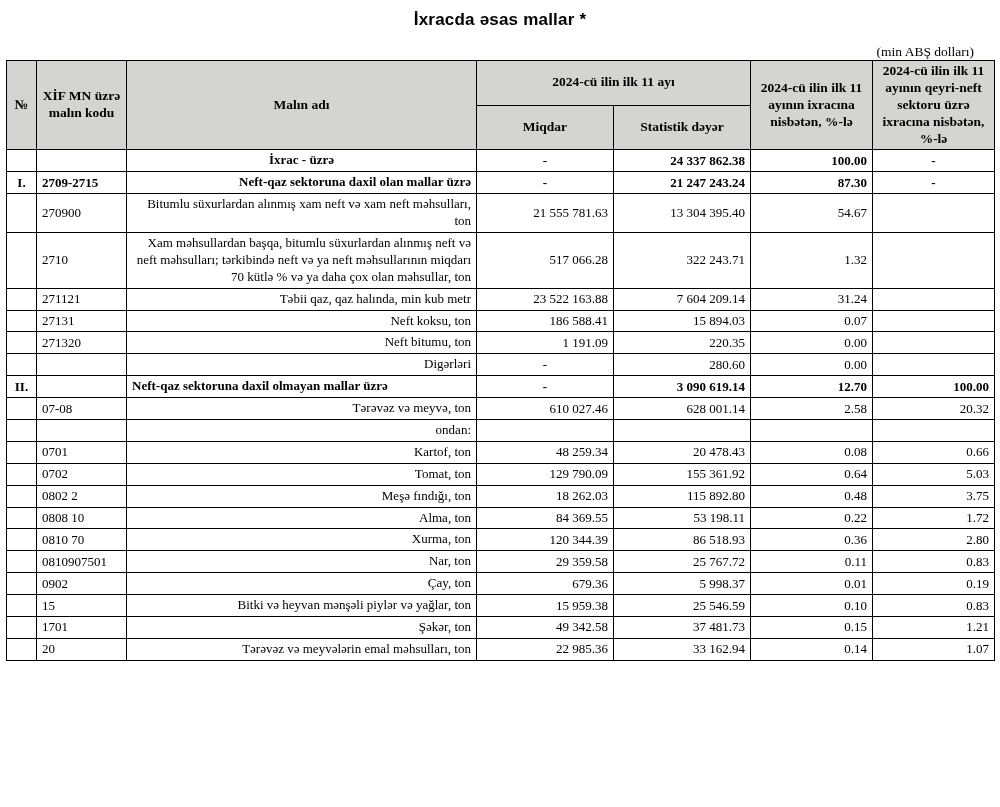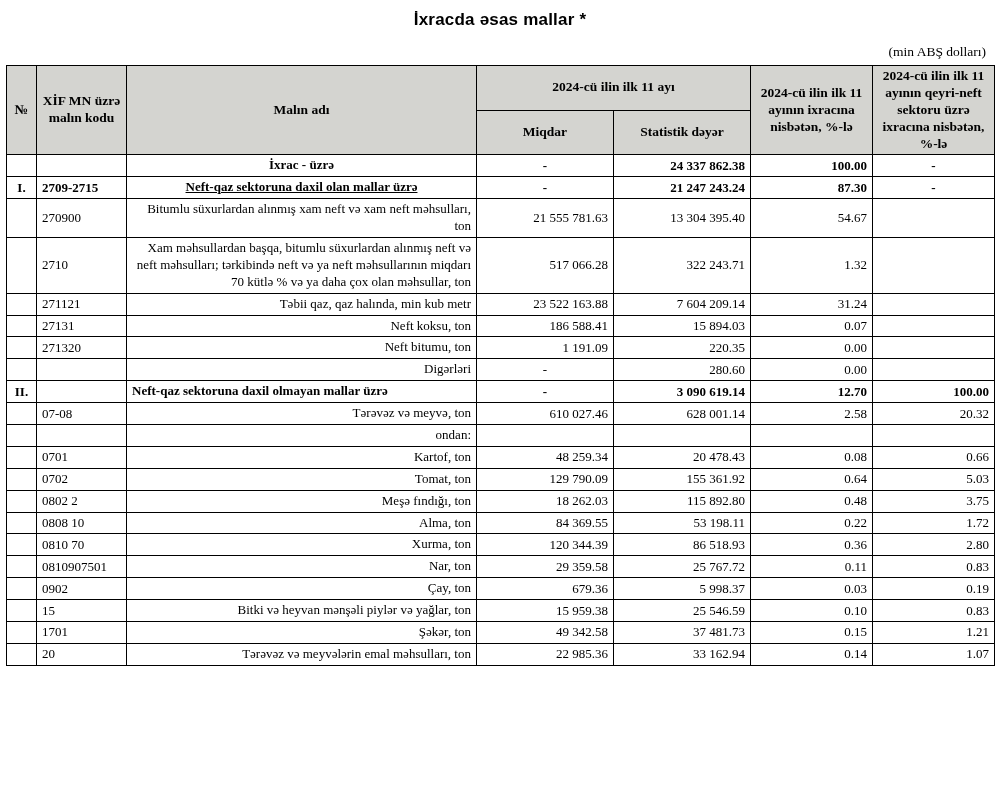--- a/index.html
+++ b/index.html
@@ -23,23 +23,22 @@
     font-weight: bold;
     font-size: 17px;
     font-family: Liberation Sans, sans-serif;
     margin: 10px 0 0 0;
     padding: 0;
     letter-spacing: 0.2px;
   }
   .unit-note {
     text-align: right;
     font-size: 13.5px;
-    padding-right: 14px;
+    padding-right: 26px;
     margin-top: 14px;
-    margin-bottom: 5px;
   }
   table.main {
     border-collapse: collapse;
     width: 988px;
     margin-left: 6px;
     table-layout: fixed;
     font-size: 13px;
   }
   table.main th, table.main td {
     border: 1px solid #000000;
@@ -111,21 +110,21 @@
           <td class="code"></td>
           <td class="name" style="text-align: center;">İxrac - üzrə</td>
           <td class="center">-</td>
           <td class="numval">24 337 862.38</td>
           <td class="numval">100.00</td>
           <td class="center">-</td>
         </tr>
         <tr class="bold">
           <td class="num">I.</td>
           <td class="code">2709-2715</td>
-          <td class="name" style="text-align: center; text-decoration: underline;">Neft-qaz sektoruna daxil olan mallar üzrə</td>
+          <td class="name" style="">Neft-qaz sektoruna daxil olan mallar üzrə</td>
           <td class="center">-</td>
           <td class="numval">21 247 243.24</td>
           <td class="numval">87.30</td>
           <td class="center">-</td>
         </tr>
         <tr>
           <td class="num"></td>
           <td class="code">270900</td>
           <td class="name">Bitumlu süxurlardan alınmış xam neft və xam neft məhsulları, ton</td>
           <td class="numval">21 555 781.63</td>
@@ -258,21 +257,21 @@
           <td class="numval">25 767.72</td>
           <td class="numval">0.11</td>
           <td class="numval">0.83</td>
         </tr>
         <tr>
           <td class="num"></td>
           <td class="code">0902</td>
           <td class="name">Çay, ton</td>
           <td class="numval">679.36</td>
           <td class="numval">5 998.37</td>
-          <td class="numval">0.03</td>
+          <td class="numval">0.01</td>
           <td class="numval">0.19</td>
         </tr>
         <tr>
           <td class="num"></td>
           <td class="code">15</td>
           <td class="name">Bitki və heyvan mənşəli piylər və yağlar, ton</td>
           <td class="numval">15 959.38</td>
           <td class="numval">25 546.59</td>
           <td class="numval">0.10</td>
           <td class="numval">0.83</td>

